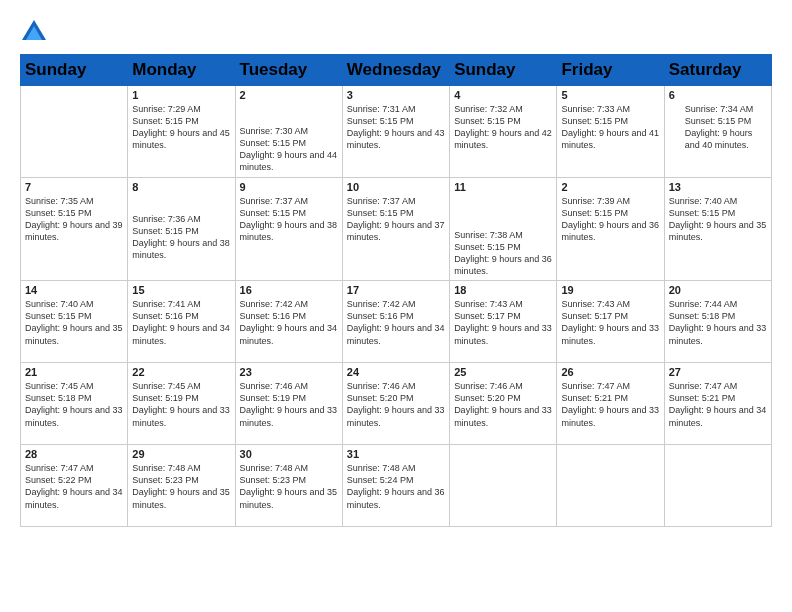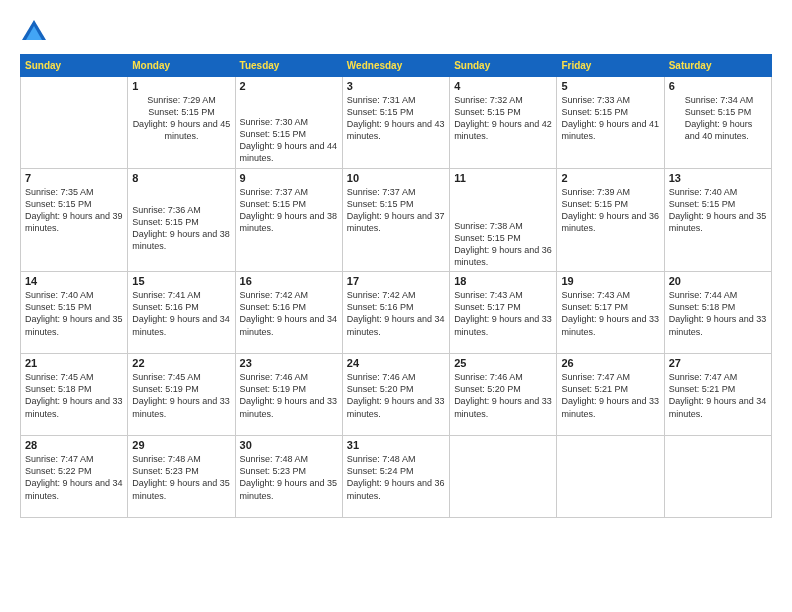--- a/index.html
+++ b/index.html
@@ -58,22 +58,22 @@
       font-size: 14px;
       color: #444;
     }
     .calendar {
       width: 100%;
       border-collapse: collapse;
       table-layout: fixed;
     }
     .calendar th {
       background: #1565c0;
-      color: #fde047;
-      font-size: 10px;
+      color: #000000;
+      font-size: 17px;
       font-weight: bold;
       padding: 5px 4px;
       text-align: left;
       border: 1px solid #1565c0;
     }
     .calendar td {
       border: 1px solid #ccc;
       vertical-align: top;
       padding: 3px 4px;
       font-size: 9.5px;
@@ -132,21 +132,21 @@
           <th>Sunday</th>
           <th>Friday</th>
           <th>Saturday</th>
         </tr>
     </thead>
     <tbody id="calendar-body">
     <tr class="week-row">
           <td class="empty-cell"></td>
           <td>
             <div class="day-num">1</div>
-            <div class="cell-text" style="white-space: pre-line; text-align: center;">Sunrise: 7:29 AM
+            <div class="cell-text" style="white-space: pre-line;">Sunrise: 7:29 AM
 Sunset: 5:15 PM
 Daylight: 9 hours and 45 minutes.</div>
           </td>
           <td>
             <div class="day-num">2</div>
             <div class="cell-text" style="white-space: pre-line; margin-top: 24px;">Sunrise: 7:30 AM
 Sunset: 5:15 PM
 Daylight: 9 hours and 44 minutes.</div>
           </td>
           <td>

